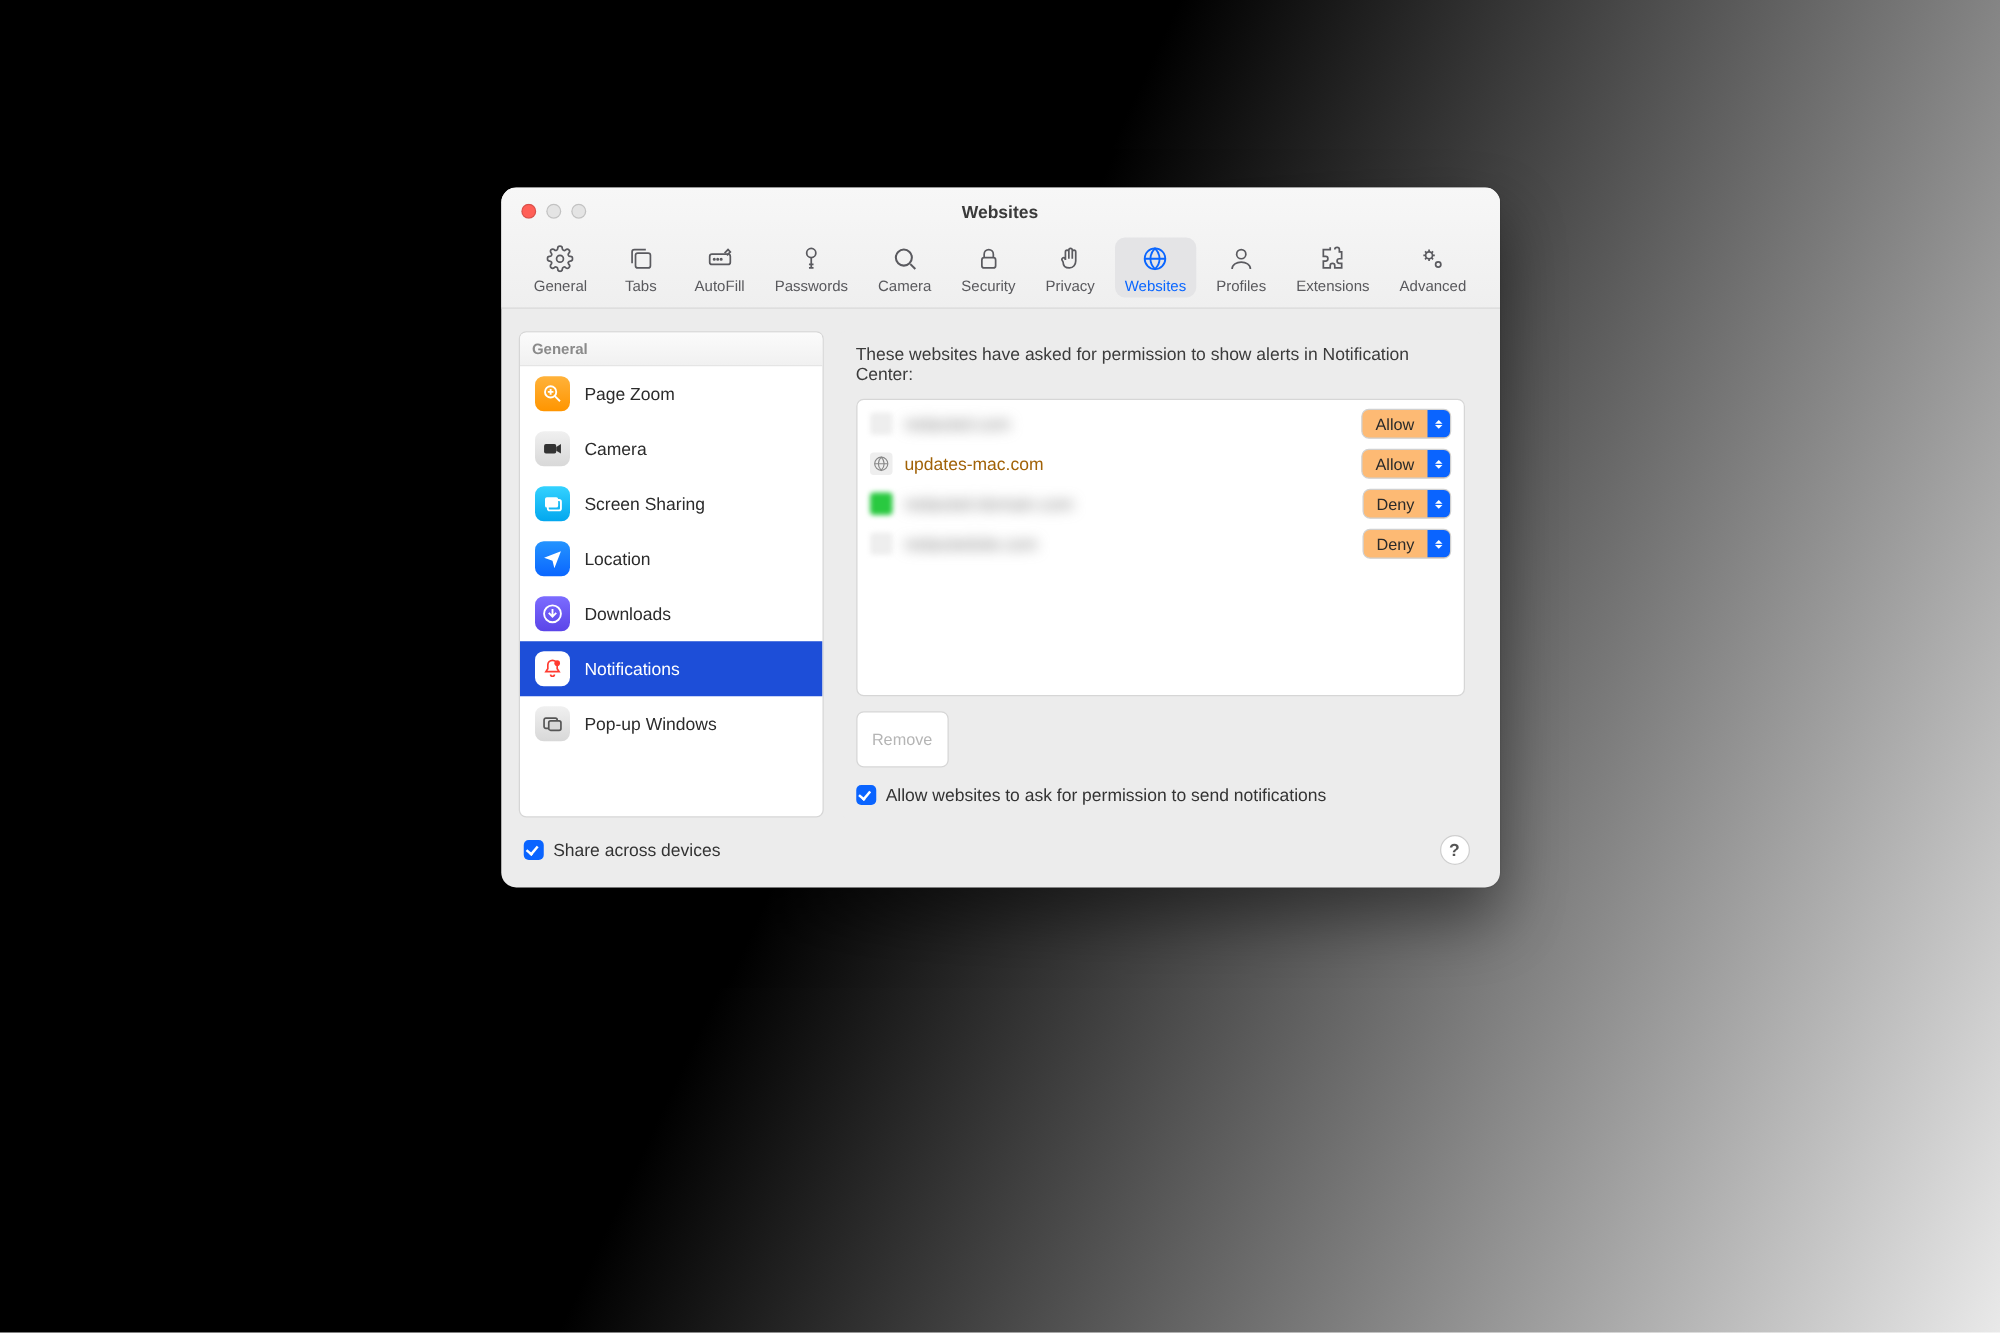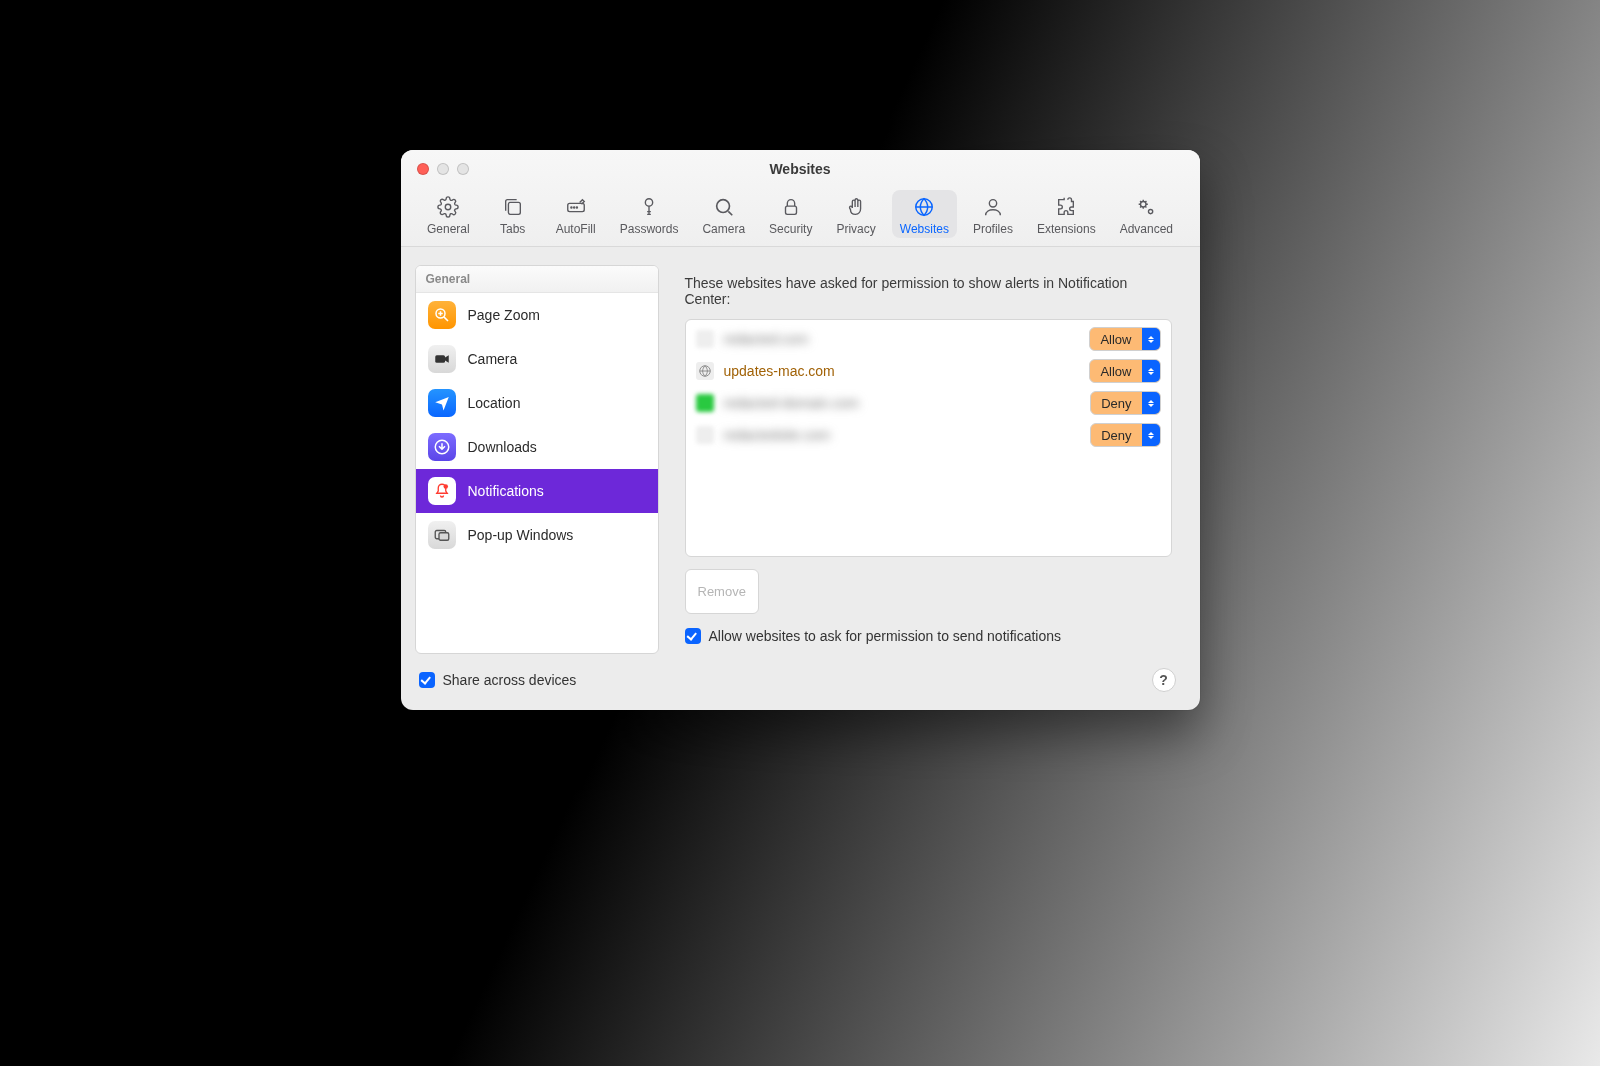--- a/index.html
+++ b/index.html
@@ -93,21 +93,21 @@
   }
   .sidebar-item {
     display: flex;
     align-items: center;
     gap: 12px;
     padding: 8px 12px;
     font-size: 14px;
     color: #2b2b2b;
     cursor: default;
   }
-  .sidebar-item.selected { background: #6d28d9; color: #fff; }
+  .sidebar-item.selected { background: #1d4ed8; color: #fff; }
   .sb-icon {
     width: 28px; height: 28px; border-radius: 7px;
     display: flex; align-items: center; justify-content: center;
     flex-shrink: 0;
   }
   .main {
     flex: 1;
     background: #ececec;
     border-radius: 6px;
     padding: 10px 14px;
@@ -349,20 +349,29 @@
         <span class="sb-icon" style="background:linear-gradient(#f0f0f0,#d8d8d8);">
           <svg width="18" height="18" viewBox="0 0 24 24" stroke="#333" stroke-width="1.8" fill="none">
               <rect x="3" y="7" width="13" height="10" rx="2" fill="#333" stroke="none"></rect>
               <path d="M16 10l5-3v10l-5-3z" fill="#333" stroke="none"></path>
             </svg>
         </span>
         <span>Camera</span>
       </div>
 
 
+      <div class="sidebar-item">
+        <span class="sb-icon" style="background:linear-gradient(#34d2ff,#03a7ee);">
+          <svg width="18" height="18" viewBox="0 0 24 24" fill="none" stroke="#fff" stroke-width="2">
+              <rect x="4" y="5" width="14" height="11" rx="2" fill="#fff" stroke="none"></rect>
+              <rect x="7" y="8" width="14" height="11" rx="2" fill="none" stroke="#fff"></rect>
+            </svg>
+        </span>
+        <span>Screen Sharing</span>
+      </div>
 
       <div class="sidebar-item">
         <span class="sb-icon" style="background:linear-gradient(#2494ff,#0a66ff);">
           <svg width="18" height="18" viewBox="0 0 24 24" fill="#fff">
               <path d="M3 11l18-7-7 18-2-8z"></path>
             </svg>
         </span>
         <span>Location</span>
       </div>
 

